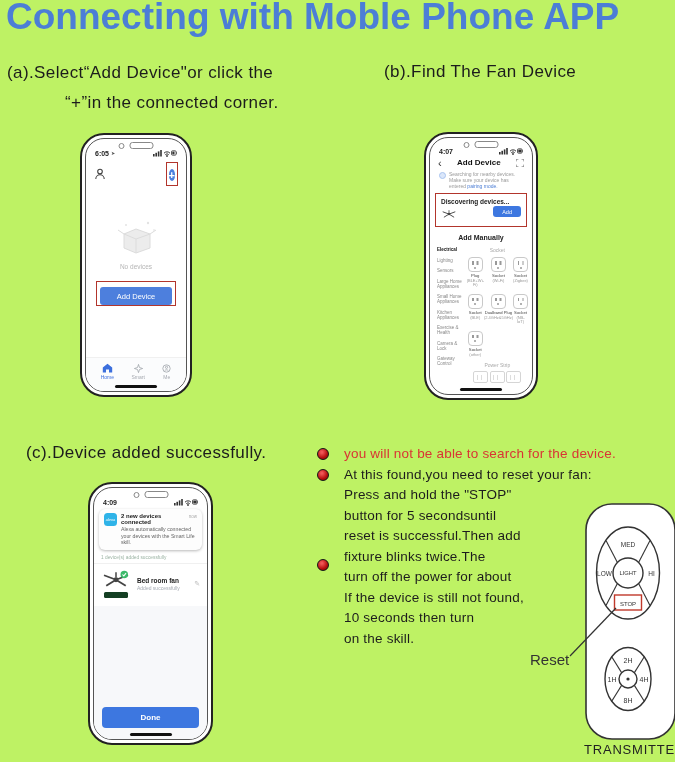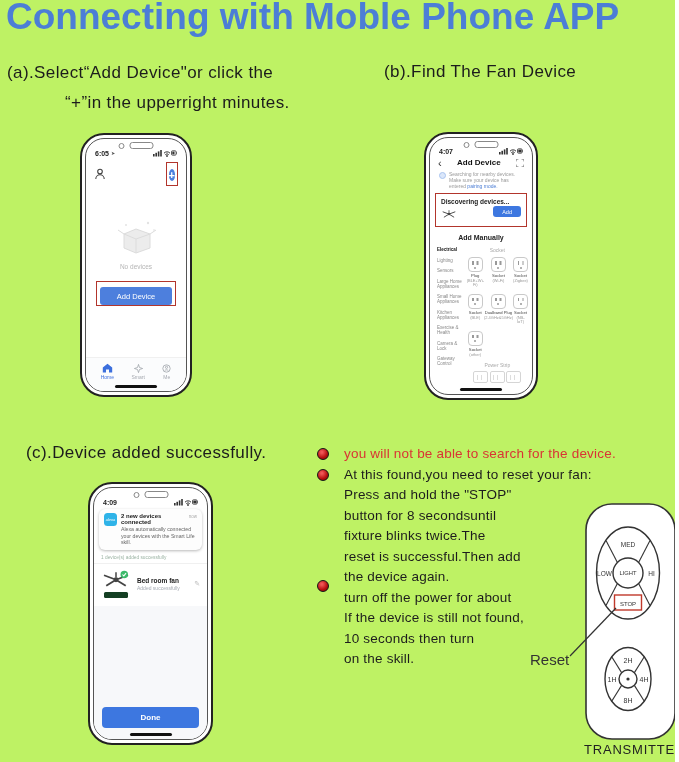--- a/index.html
+++ b/index.html
@@ -105,21 +105,21 @@
 </style>
 </head>
 <body>
 
 <div class="page">
 
   <div class="title">Connecting with Moble Phone APP</div>
 
   <div class="step" id="step-a">
     <span>(a).Select“Add Device"or click the</span>
-    <span class="l2">“+”in the upperright minutes.</span>
+    <span class="l2">“+”in the connected corner.</span>
   </div>
   <div class="step" id="step-c">(c).Device added successfully.</div>
   <div class="step" id="step-b">(b).Find The Fan Device</div>
 
   <div class="phone" id="phone1">
     <div class="screen">
       <div class="notch">
         <span class="cam"></span>
         <span class="spk"></span>
       </div>
@@ -360,24 +360,23 @@
 
   <div class="warnings">
     <div class="wblock">
       <span class="wdot"></span>
       <div class="wred">you will not be able to search for the device.</div>
     </div>
     <div class="wblock">
       <span class="wdot"></span>
       <div>At this found,you need to reset your fan:</div>
       <div>Press and hold the "STOP"</div>
-      <div>button for 8 secondsuntil</div>
+      <div>button for 5 secondsuntil</div>
+      <div>reset is successful.Then add</div>
       <div>fixture blinks twice.The</div>
-      <div>reset is successful.Then add</div>
-      <div>the device again.</div>
     </div>
     <div class="wblock b3">
       <span class="wdot"></span>
       <div>turn off the power for about</div>
       <div>If the device is still not found,</div>
       <div>10 seconds then turn</div>
       <div>on the skill.</div>
     </div>
   </div>
 

